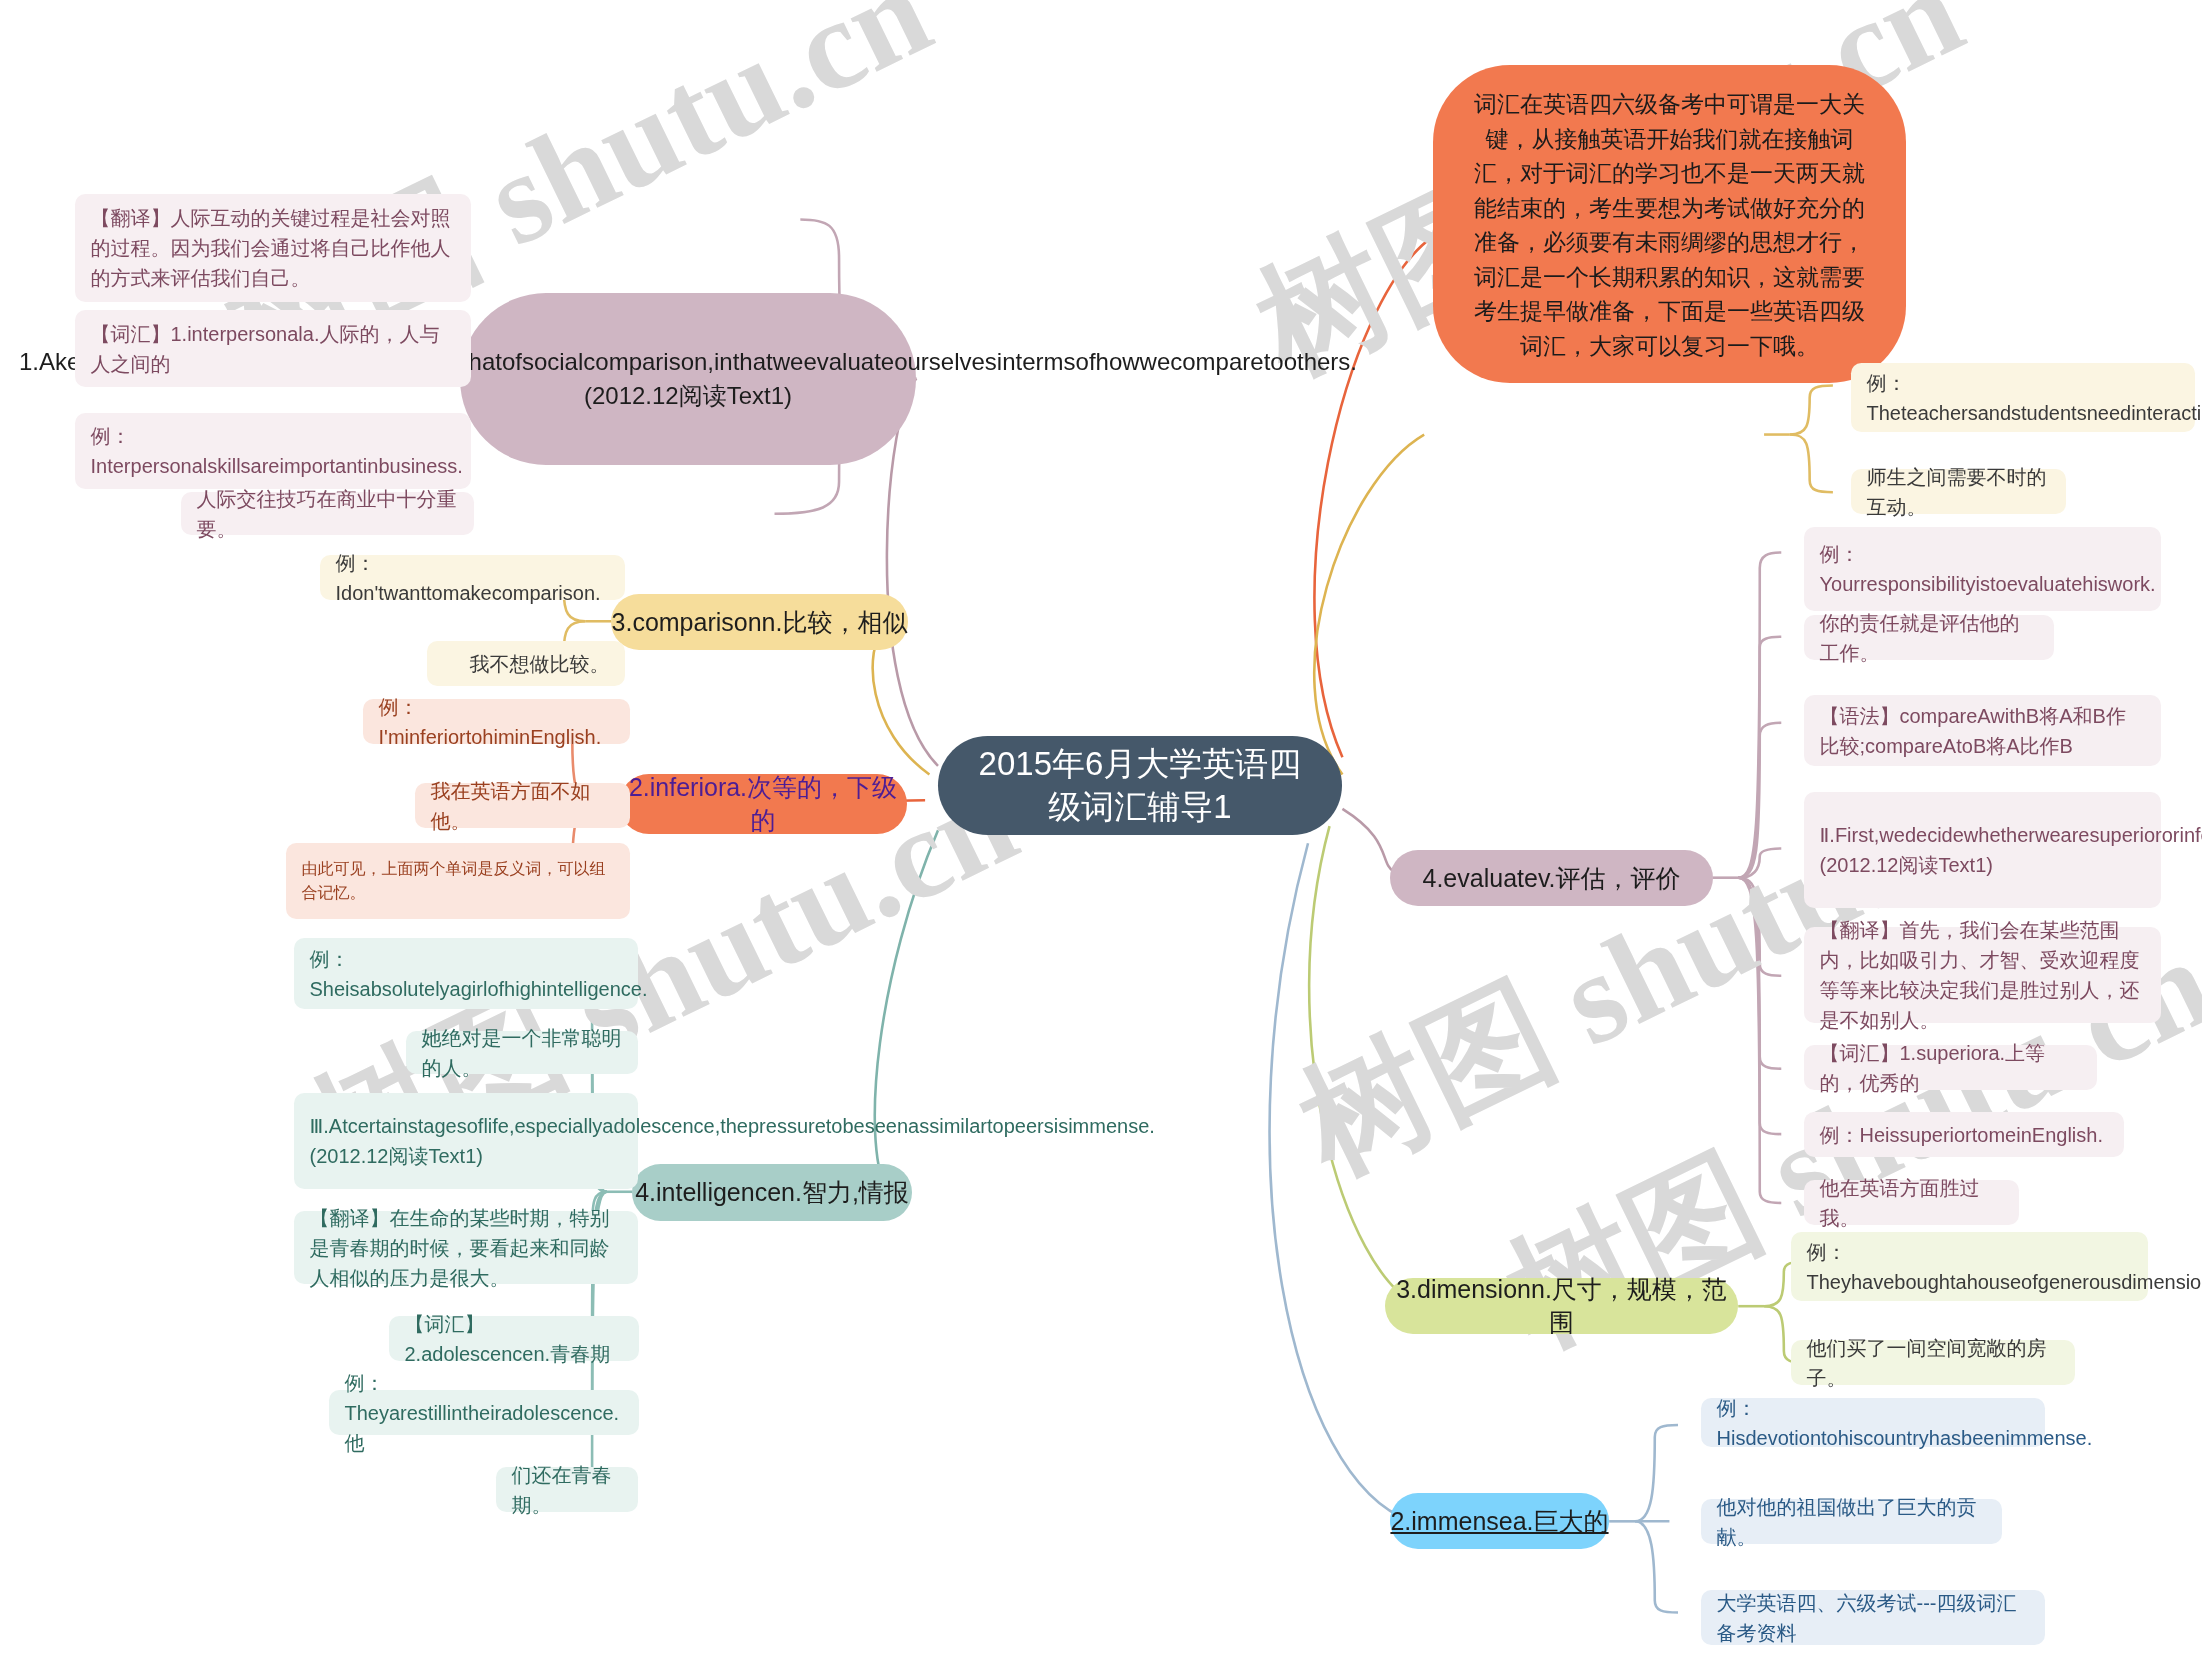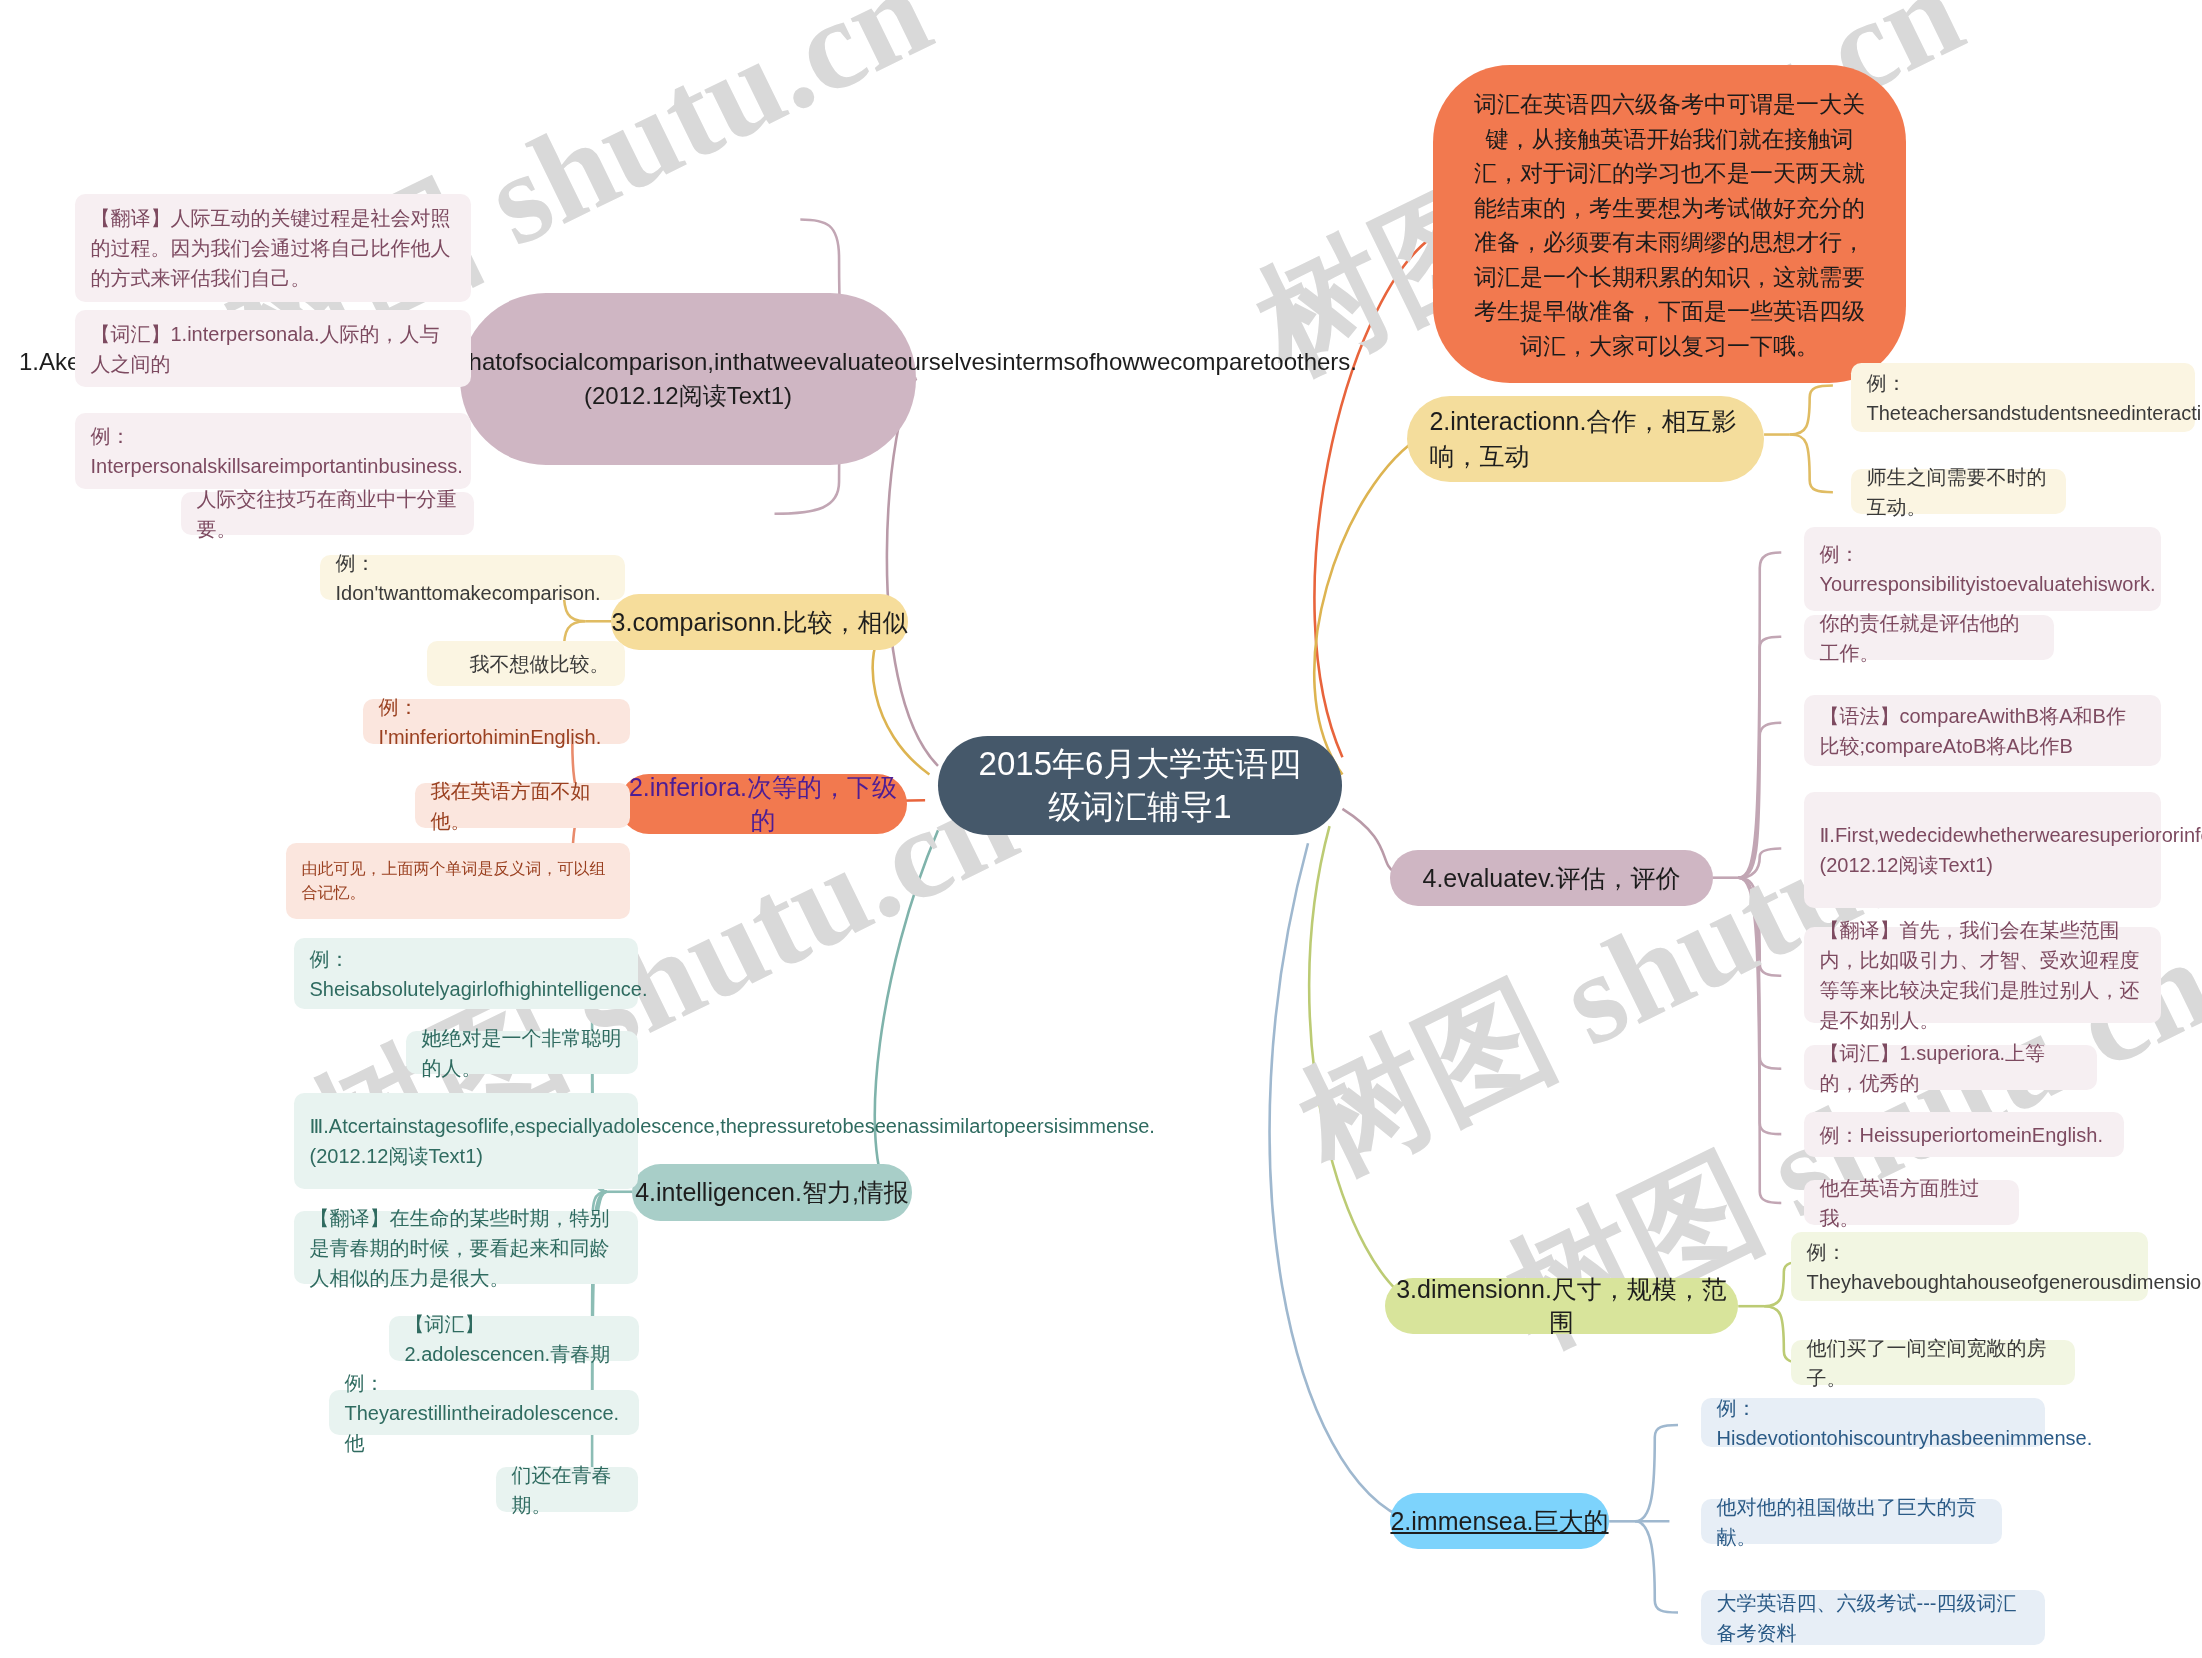--- a/index.html
+++ b/index.html
@@ -136,21 +136,20 @@
   <div class="node pill b-teal" style="left:632px;top:1164px;width:280px;height:57px;font-size:25px;color:#1d1d1d;">4.intelligencen.智力,情报</div>
 
   <div class="node leaf l-teal" style="left:258px;top:938px;width:344px;height:71px;font-size:20px;line-height:1.5;padding:8.6px 15.5px;">例：Sheisabsolutelyagirlofhighintelligence.</div>
   <div class="node leaf l-teal" style="left:370px;top:1031px;width:232px;height:43px;font-size:20px;line-height:1.5;padding:6.9px 15.5px;justify-content:flex-end;">她绝对是一个非常聪明的人。</div>
   <div class="node leaf l-teal" style="left:258px;top:1093px;width:344px;height:96px;font-size:20px;line-height:1.5;padding:8.6px 15.5px;">Ⅲ.Atcertainstagesoflife,especiallyadolescence,thepressuretobeseenassimilartopeersisimmense.(2012.12阅读Text1)</div>
   <div class="node leaf l-teal" style="left:258px;top:1211px;width:344px;height:73px;font-size:20px;line-height:1.5;padding:8.6px 15.5px;">【翻译】在生命的某些时期，特别是青春期的时候，要看起来和同龄人相似的压力是很大。</div>
   <div class="node leaf l-teal" style="left:353px;top:1316px;width:250px;height:45px;font-size:20px;line-height:1.5;padding:6.9px 15.5px;justify-content:flex-end;">【词汇】2.adolescencen.青春期</div>
   <div class="node leaf l-teal" style="left:293px;top:1390px;width:310px;height:45px;font-size:20px;line-height:1.5;padding:6.9px 15.5px;">例：Theyarestillintheiradolescence.他</div>
   <div class="node leaf l-teal" style="left:460px;top:1467px;width:142px;height:45px;font-size:20px;line-height:1.5;padding:6.9px 15.5px;justify-content:flex-end;">们还在青春期。</div>
 
-  <div class="node pill b-pyellow" style="left:1407px;top:396px;width:357px;height:86px;font-size:25px;line-height:1.4;padding:8.6px 22.4px;color:#1d1d1d;text-align:left;justify-content:flex-start;">2.interactionn.合作，相互影响，互动</div>
 
   <div class="node leaf l-yellow" style="left:1815px;top:363px;width:344px;height:69px;font-size:20px;line-height:1.5;padding:8.6px 15.5px;">例：Theteachersandstudentsneedinteractionfromtimetotime.</div>
   <div class="node leaf l-yellow" style="left:1815px;top:469px;width:215px;height:45px;font-size:20px;line-height:1.5;padding:6.9px 15.5px;">师生之间需要不时的互动。</div>
 
   <div class="node pill b-mauve" style="left:1390px;top:850px;width:323px;height:56px;font-size:25px;color:#1d1d1d;">4.evaluatev.评估，评价</div>
 
   <div class="node leaf l-mauve" style="left:1768px;top:527px;width:357px;height:84px;font-size:20px;line-height:1.5;padding:8.6px 15.5px;">例：Yourresponsibilityistoevaluatehiswork.</div>
   <div class="node leaf l-mauve" style="left:1768px;top:615px;width:250px;height:45px;font-size:20px;line-height:1.5;padding:6.9px 15.5px;">你的责任就是评估他的工作。</div>
   <div class="node leaf l-mauve" style="left:1768px;top:695px;width:357px;height:71px;font-size:20px;line-height:1.5;padding:8.6px 15.5px;">【语法】compareAwithB将A和B作比较;compareAtoB将A比作B</div>
   <div class="node leaf l-mauve" style="left:1768px;top:792px;width:357px;height:116px;font-size:20px;line-height:1.5;padding:8.6px 15.5px;">Ⅱ.First,wedecidewhetherwearesuperiororinferiortoothersoncertaindimensions,suchasattractiveness,intelligence,popularity,etc.(2012.12阅读Text1)</div>

